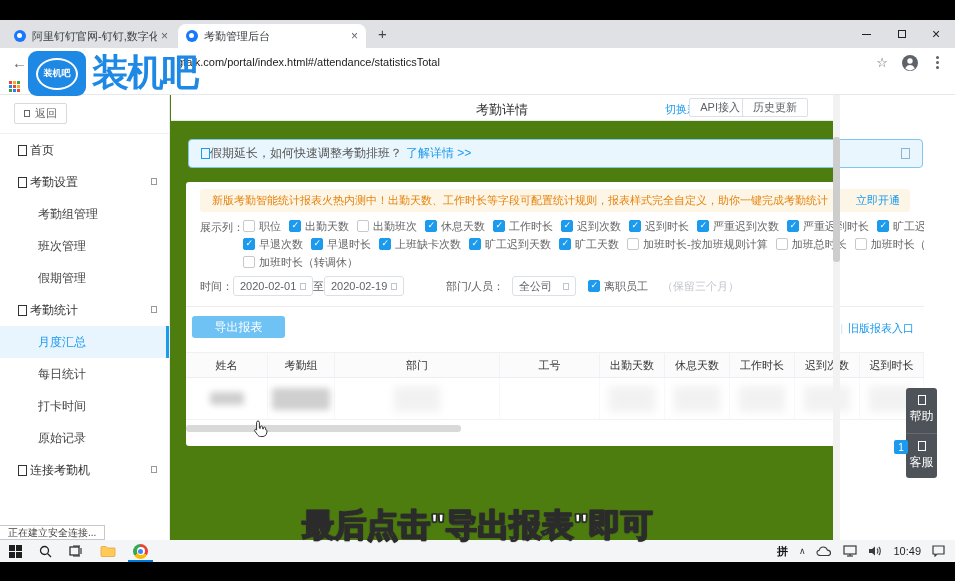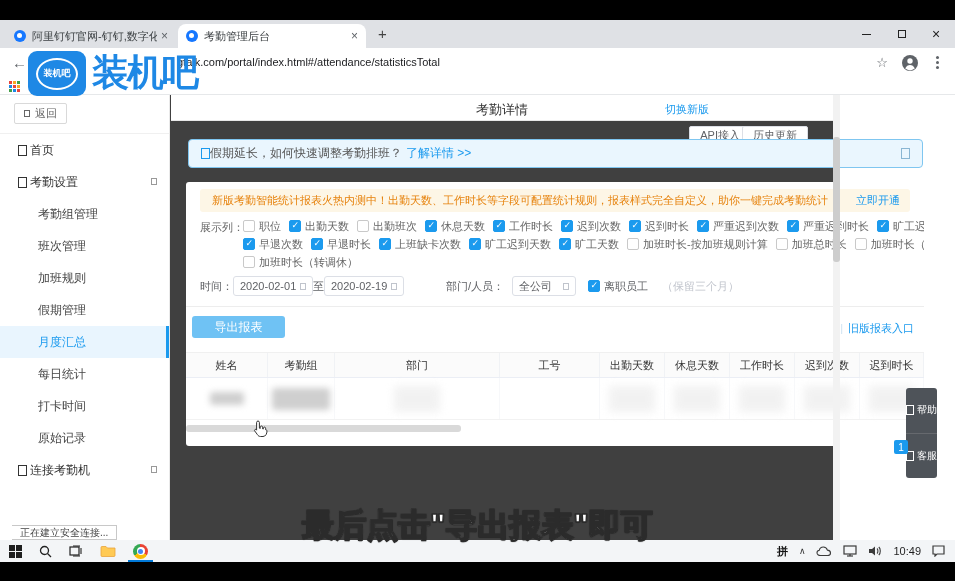--- a/index.html
+++ b/index.html
@@ -33,42 +33,42 @@
              grid-template-columns:3px 3px 3px;grid-template-rows:3px 3px 3px;gap:1px;}
   .grid-icon i{display:block;}
   .bm-label{position:absolute;left:56px;top:3px;font-size:10px;color:#333;}
   
   .wm-box{position:absolute;left:28px;top:31px;width:58px;height:45px;background:#1e88e5;border-radius:9px;
           display:flex;align-items:center;justify-content:center;z-index:6;}
   .wm-circle{width:42px;height:32px;border:2px solid #fff;border-radius:50%;display:flex;align-items:center;justify-content:center;
              color:#fff;font-size:9px;font-weight:bold;white-space:nowrap;}
   .wm-text{position:absolute;left:92px;top:28px;z-index:6;font-size:37px;font-weight:bold;color:#1e88e5;letter-spacing:-2px;}
   
-  .page{position:absolute;top:75px;left:0;width:840px;height:445px;background:#404040;padding-left:16px;}
+  .page{position:absolute;top:75px;left:0;width:840px;height:445px;background:#4d7c0f;padding-left:16px;}
   .vscroll{position:absolute;right:0;top:0;width:7px;height:100%;background:#f2f2f2;}
   .vthumb{position:absolute;right:0;top:42px;width:7px;height:125px;background:#cdcdcd;border-radius:3px;}
   .sidebar{position:absolute;left:0;top:0;width:170px;height:100%;background:#fff;border-right:1px solid #e9e9e9;}
   .back-btn{display:inline-flex;align-items:center;gap:5px;margin:8px 0 0 14px;border:1px solid #d9d9d9;border-radius:2px;
             padding:2px 9px;font-size:11px;color:#666;background:#fff;}
   .side-divider{margin-top:9px;border-top:1px solid #f0f0f0;}
   .side-item{height:32px;display:flex;align-items:center;font-size:12px;color:#333;position:relative;padding-left:18px;gap:3px;}
   .side-item.sub{padding-left:38px;color:#454545;}
   .side-item.active{background:#e9f5fe;color:#1b9aee;}
   .side-item.active::after{content:"";position:absolute;right:0;top:0;width:3px;height:100%;background:#1b9aee;}
   .tofu{display:inline-block;width:9px;height:11px;border:1px solid currentColor;flex:0 0 auto;}
   .tofu.small{width:6px;height:7px;}
   .expander{position:absolute;right:12px;top:12px;color:#999;}
   .badge-new{background:#f25643;color:#fff;font-size:9px;line-height:1;padding:2px 3px;border-radius:2px;margin-left:4px;}
   
   .content{position:absolute;left:171px;top:0;right:7px;height:100%;}
   .page-header{position:absolute;top:0;left:0;right:0;height:26px;background:#fff;border-bottom:1px solid #e8e8e8;}
   .page-title{position:absolute;left:50%;transform:translateX(-50%);top:6px;font-size:13px;color:#333;}
   .switch-link{position:absolute;right:124px;top:7px;font-size:11px;color:#1b9aee;}
   .hdr-btn{position:absolute;top:3px;height:19px;line-height:17px;padding:0 10px;border:1px solid #dcdfe6;background:#fff;
-           font-size:11px;color:#606266;border-radius:2px;margin-top:28px;}
+           font-size:11px;color:#606266;border-radius:2px;}
   .hdr-btn.api{right:82px}.hdr-btn.history{right:25px}
   .notice{position:absolute;left:17px;top:44px;width:735px;height:29px;background:#eaf6fe;border:1px solid #7fc6f0;
           border-radius:4px;display:flex;align-items:center;font-size:12px;color:#555;}
   .notice .n-icon{color:#1b9aee;margin-left:12px;}
   .notice .n-text{}
   .notice .n-link{color:#1b9aee;margin-left:4px;}
   .notice .n-close{margin-left:auto;margin-right:12px;color:#8ab6d3;}
   .card{position:absolute;left:15px;top:87px;width:738px;height:264px;background:#fff;border-radius:3px;overflow:hidden;}
   .promo{position:absolute;left:14px;top:7px;width:710px;height:23px;background:#fdf6e6;border-radius:3px;
          display:flex;align-items:center;font-size:11px;color:#e6820c;}
@@ -102,26 +102,26 @@
   .trow{display:flex;height:42px;background:#fff;border-bottom:1px solid #f2f2f2;}
   .td{display:flex;align-items:center;justify-content:center;border-right:1px solid #f7f8fa;}
   .c0{width:82px}.c1{width:67px}.c2{width:165px}.c3{width:100px}.c4{width:65px}.c5{width:65px}.c6{width:65px}.c7{width:65px}.c8{width:64px}
   .blob{background:#cfcfcf;filter:blur(3px);border-radius:3px;}
   .blob.name{width:34px;height:13px;}
   .blob.group{width:58px;height:22px;}
   .blob.faint{background:#e7e7e7;opacity:.55;width:46px;height:26px;filter:blur(4px);}
   .hthumb{position:absolute;left:0;top:243px;width:275px;height:7px;background:#d9d9d9;border-radius:3px;}
   .float-panel{position:absolute;left:735px;top:293px;width:31px;height:90px;background:#4e5359;border-radius:3px;z-index:6;
                display:flex;flex-direction:column;}
-  .fp-btn{flex:1;display:flex;flex-direction:row;align-items:center;justify-content:center;gap:3px;color:#fff;font-size:10px;}
+  .fp-btn{flex:1;display:flex;flex-direction:column;align-items:center;justify-content:center;gap:3px;color:#fff;font-size:12px;}
   .fp-btn + .fp-btn{border-top:1px solid #66696e;}
   .fp-btn .tofu{width:8px;height:10px;}
   .badge-1{position:absolute;left:723px;top:345px;width:14px;height:14px;background:#1b9aee;color:#fff;font-size:10px;
            border-radius:2px;display:flex;align-items:center;justify-content:center;z-index:7;}
-  .status-bubble{position:absolute;left:12px;top:430px;height:15px;background:#fff;border:1px solid #c8c8c8;border-left:none;
+  .status-bubble{position:absolute;left:0;top:430px;height:15px;background:#fff;border:1px solid #c8c8c8;border-left:none;
                  font-size:10px;color:#444;line-height:13px;padding:0 8px;z-index:7;white-space:nowrap;}
   
   .subtitle{position:absolute;left:50%;transform:translateX(-50%);top:504px;z-index:9;font-size:32px;font-weight:bold;
             color:#fff;white-space:nowrap;-webkit-text-stroke:1.4px #2b2b2b;
             text-shadow:0 0 1px #2b2b2b,0 1px 1px #2b2b2b,1px 0 1px #2b2b2b,-1px 0 1px #2b2b2b;}
   
   .taskbar{position:absolute;top:540px;left:0;width:955px;height:22px;background:#f3f5f7;display:flex;align-items:center;z-index:8;}
   .tb-icon{margin-left:17px;display:flex;align-items:center;justify-content:center;position:relative;height:22px;}
   .tb-icon:first-child{margin-left:9px;}
   .win-logo{width:13px;height:13px;display:grid;grid-template-columns:6px 6px;grid-template-rows:6px 6px;gap:1px;}
@@ -217,24 +217,26 @@
           <span>考勤设置</span>
           <span class="tofu small expander"></span>
         </div>
         <div class="side-item sub">
           <span>考勤组管理</span>
         </div>
         <div class="side-item sub">
           <span>班次管理</span>
         </div>
         <div class="side-item sub">
-          <span>加班规则</span>
-        </div>
-        <div class="side-item sub">
           <span>假期管理</span>
+        </div>
+        <div class="side-item">
+          <span class="tofu"></span>
+          <span>考勤统计</span>
+          <span class="tofu small expander"></span>
         </div>
         <div class="side-item sub active">
           <span>月度汇总</span>
         </div>
         <div class="side-item sub">
           <span>每日统计</span>
         </div>
         <div class="side-item sub">
           <span>打卡时间</span>
         </div>

